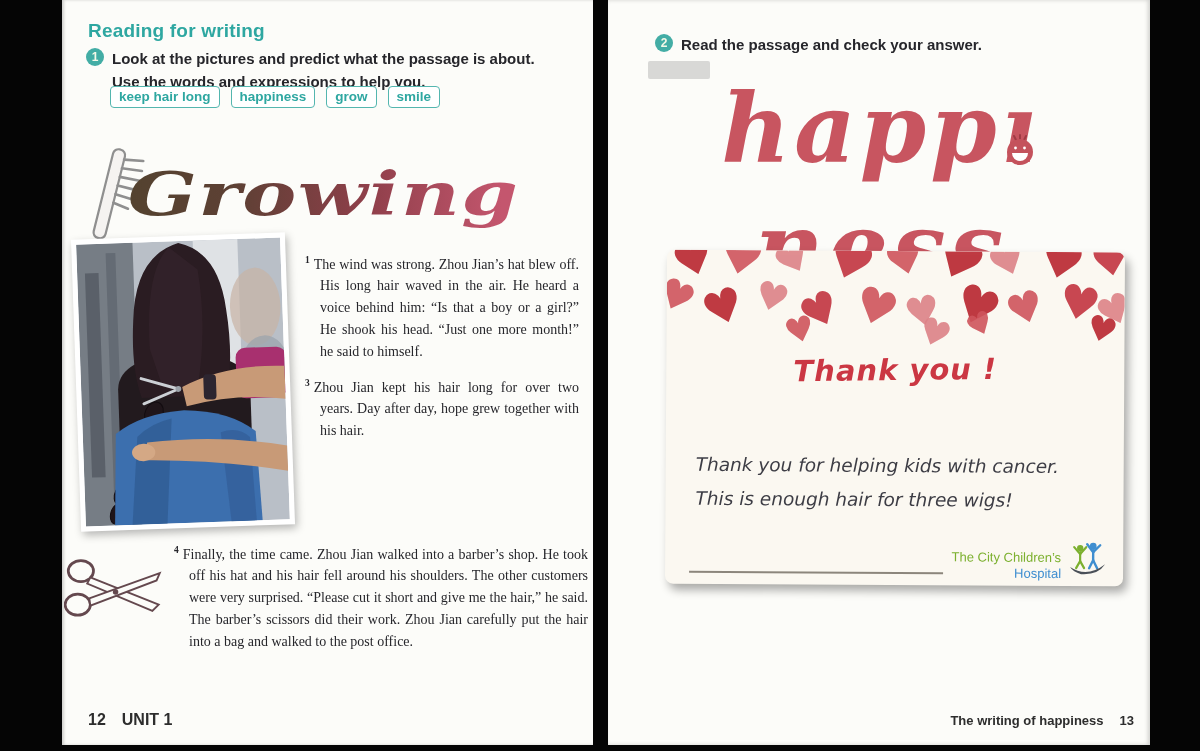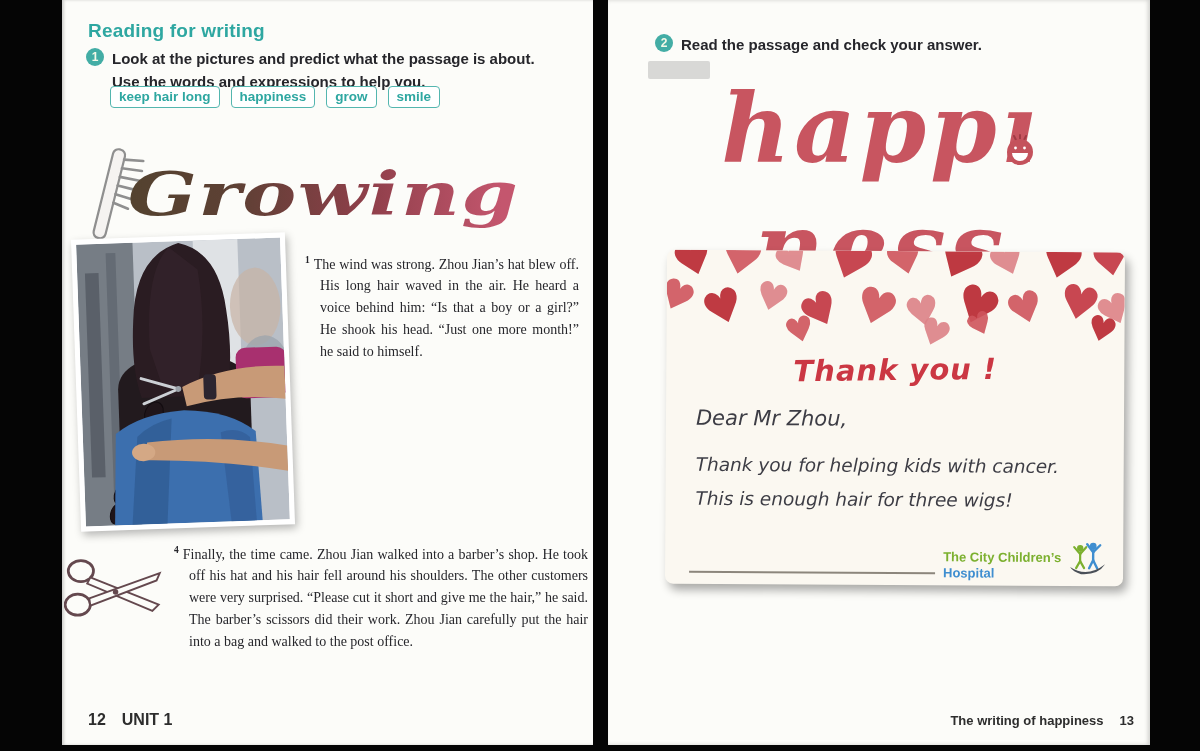--- a/index.html
+++ b/index.html
@@ -74,21 +74,21 @@
   .hearts-zone{position:absolute;left:0;top:0;width:100%;height:112px;overflow:hidden;}
   .heart{position:absolute;line-height:1;font-family:"DejaVu Sans",sans-serif;opacity:.9;}
   .thanks{position:absolute;left:0;top:102px;width:100%;text-align:center;
         font-family:"DejaVu Sans",sans-serif;font-weight:bold;font-style:italic;
         color:var(--thanks-red);font-size:29px;letter-spacing:1px;transform:rotate(-1deg);}
   .hand{font-family:"DejaVu Sans",sans-serif;font-style:italic;color:#3d3d45;}
   .salutation{position:absolute;left:30px;top:156px;font-size:21px;}
   .letter-body{position:absolute;left:30px;top:198px;width:402px;font-size:18.5px;line-height:1.85;}
   .sig-row{position:absolute;left:24px;right:16px;top:288px;display:flex;align-items:flex-end;}
   .sig-line{flex:1;border-bottom:2px solid #8c867c;margin-bottom:7px;max-width:270px;}
-  .logo-block{margin-left:8px;font-size:13px;font-weight:bold;line-height:1.25;}
+  .logo-block{margin-left:8px;text-align:right;font-size:13px;font-weight:normal;line-height:1.25;}
   .logo-line1{color:var(--logo-green);}
   .logo-line2{color:var(--logo-blue);}
   .logo-icon{margin-left:6px;}
 
   .passage-right{position:absolute;left:44px;top:597px;width:436px;}
   .footer-right{position:absolute;right:16px;top:713px;font-size:13px;font-weight:bold;color:#2d2d2d;text-align:right;}
 </style>
 </head>
 <body>
 
@@ -163,20 +163,21 @@
         <g stroke="#ccd0d5" stroke-width="3" stroke-linecap="round">
           <line x1="100" y1="152" x2="62" y2="140"></line>
           <line x1="100" y1="152" x2="64" y2="166"></line>
         </g>
         <circle cx="100" cy="152" r="3" fill="#9aa0a8"></circle>
       </svg>
     </div>
 
     <div class="passage-col">
       <p class="para"><sup>1</sup><span>The wind was strong. Zhou Jian’s hat blew off. His long hair waved in the air. He heard a voice behind him: “Is that a boy or a girl?” He shook his head. “Just one more month!” he said to himself.</span></p>
+      <p class="para"><sup>3</sup><span>Zhou Jian kept his hair long for over two years. Day after day, hope grew together with his hair.</span></p>
     </div>
 
     <div class="scissors-art">
       <svg width="100" height="82" viewBox="0 0 95 78" fill="none">
         <ellipse cx="16" cy="20" rx="12" ry="10" stroke="#64484e" stroke-width="2.6"></ellipse>
         <ellipse cx="13" cy="52" rx="12" ry="10" stroke="#64484e" stroke-width="2.6"></ellipse>
         <path d="M25,26 L90,52 L84,58 L22,32 Z" stroke="#64484e" stroke-width="1.8" fill="#fcfcf9"></path>
         <path d="M24,46 L91,22 L88,29 L25,53 Z" stroke="#64484e" stroke-width="1.8" fill="#fcfcf9"></path>
         <circle cx="49" cy="40" r="2.6" fill="#64484e"></circle>
       </svg>
@@ -232,21 +233,20 @@
           <span class="heart" style="left: 288px; top: 30px; font-size: 50px; color: rgb(184, 37, 47); transform: rotate(22deg);">♥</span>
           <span class="heart" style="left: 340px; top: 36px; font-size: 42px; color: rgb(207, 84, 92); transform: rotate(-18deg);">♥</span>
           <span class="heart" style="left: 392px; top: 28px; font-size: 46px; color: rgb(194, 52, 64); transform: rotate(12deg);">♥</span>
           <span class="heart" style="left: 430px; top: 38px; font-size: 40px; color: rgb(221, 130, 135); transform: rotate(-25deg);">♥</span>
           <span class="heart" style="left: 118px; top: 62px; font-size: 34px; color: rgb(207, 84, 92); transform: rotate(-15deg);">♥</span>
           <span class="heart" style="left: 252px; top: 64px; font-size: 36px; color: rgb(221, 130, 135); transform: rotate(20deg);">♥</span>
           <span class="heart" style="left: 300px; top: 58px; font-size: 30px; color: rgb(207, 84, 92); transform: rotate(-25deg);">♥</span>
           <span class="heart" style="left: 420px; top: 60px; font-size: 34px; color: rgb(184, 37, 47); transform: rotate(15deg);">♥</span>
         </div>
       <div class="thanks">Thank you !</div>
-      <div class="hand salutation">Dear Mr Zhou,</div>
       <div class="hand letter-body">Thank you for helping kids with cancer. This is enough hair for three wigs!</div>
       <div class="sig-row">
         <div class="sig-line"></div>
         <div class="logo-block">
           <div class="logo-line1">The City Children’s</div>
           <div class="logo-line2">Hospital</div>
         </div>
         <div class="logo-icon">
           <svg width="40" height="38" viewBox="0 0 40 36">
             <g stroke="#7cb02f" stroke-width="2.2" stroke-linecap="round" fill="none">

